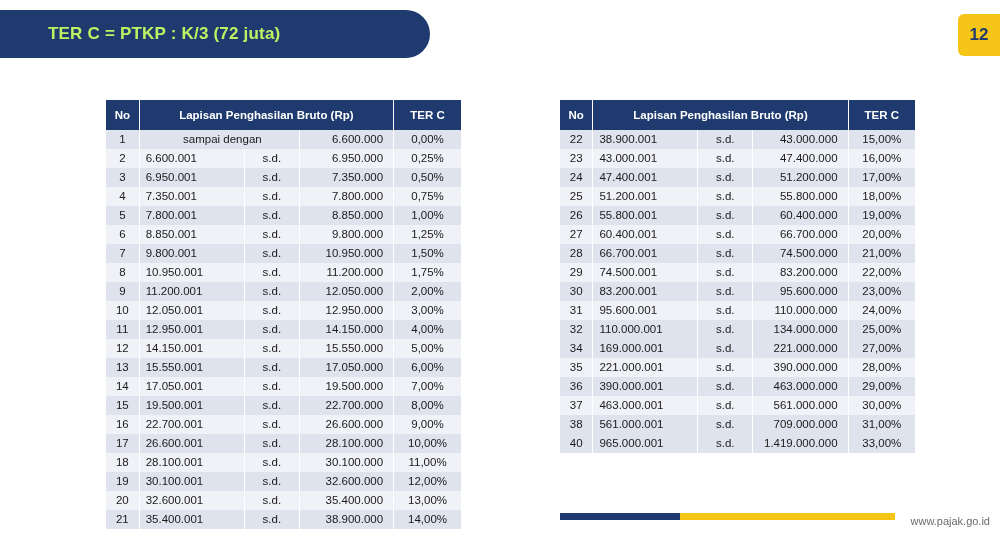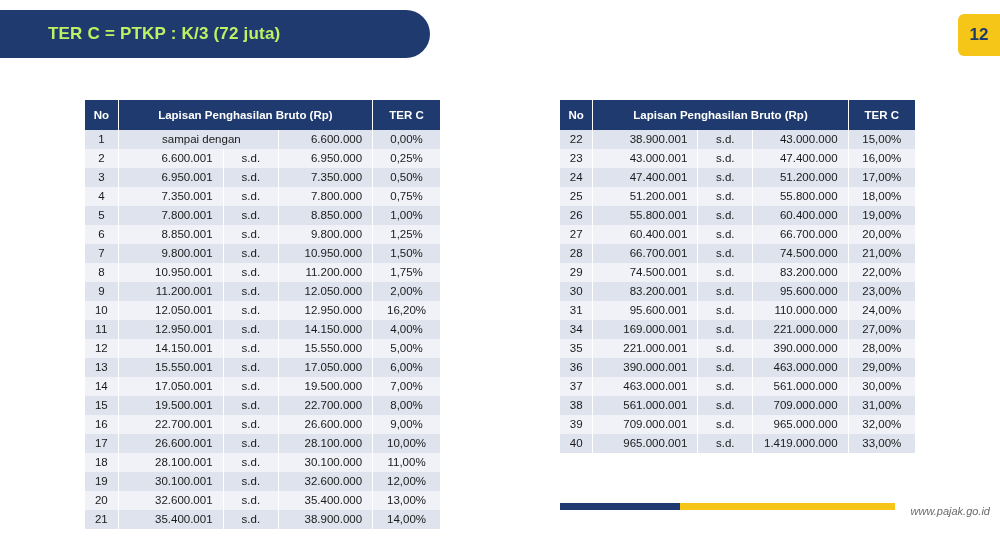--- a/index.html
+++ b/index.html
@@ -60,21 +60,21 @@
   
   .tables-wrap {
     position: absolute;
     top: 100px;
     left: 0;
     width: 1000px;
     display: flex;
     justify-content: space-between;
     padding: 0 85px;
   }
-  .table-block { width: 355px; }
+  .table-block { width: 355px; margin-left: 21px; }
 
   table {
     border-collapse: collapse;
     width: 100%;
     font-size: 11.5px;
     color: #1a1a1a;
   }
   thead th {
     background: #1f3a6e;
     color: #ffffff;
@@ -94,32 +94,32 @@
     line-height: 15px;
     border-right: 1px solid #ffffff;
     white-space: nowrap;
   }
   tbody td:last-child { border-right: none; }
 
   tbody tr.odd td { background: #dfe3ee; }
   tbody tr.even td { background: #f0f2f7; }
 
   .c-no    { width: 34px;  text-align: center; }
-  .c-from  { width: 108px; text-align: right; padding-right: 10px; }
+  .c-from  { width: 108px; text-align: left; padding-right: 10px; }
   .c-sd    { width: 58px;  text-align: center; }
   .c-to    { width: 96px;  text-align: right; padding-right: 10px; }
   .c-ter   { width: 69px;  text-align: center; }
 
   .c-span {
     text-align: center;
     padding-right: 0;
   }
 
   
-  .footer { position: absolute; bottom: 18px; left: 0; width: 1000px; height: 34px; font-style: italic; }
+  .footer { position: absolute; bottom: 8px; left: 0; width: 1000px; height: 34px; }
   .footer-bar1 {
     position: absolute; bottom: 13px; left: 560px;
     width: 120px; height: 7px; background: #1f3a6e;
   }
   .footer-bar2 {
     position: absolute; bottom: 13px; left: 680px;
     width: 215px; height: 7px; background: #f5c518;
   }
   .footer-url {
     position: absolute; bottom: 6px; right: 10px;
@@ -207,21 +207,21 @@
             <td class="c-from">11.200.001</td>
             <td class="c-sd">s.d.</td>
             <td class="c-to">12.050.000</td>
             <td class="c-ter">2,00%</td>
           </tr>
           <tr class="even">
             <td class="c-no">10</td>
             <td class="c-from">12.050.001</td>
             <td class="c-sd">s.d.</td>
             <td class="c-to">12.950.000</td>
-            <td class="c-ter">16,20%</td>
+            <td class="c-ter">3,00%</td>
           </tr>
           <tr class="odd">
             <td class="c-no">11</td>
             <td class="c-from">12.950.001</td>
             <td class="c-sd">s.d.</td>
             <td class="c-to">14.150.000</td>
             <td class="c-ter">4,00%</td>
           </tr>
           <tr class="even">
             <td class="c-no">12</td>
@@ -371,20 +371,27 @@
             <td class="c-ter">23,00%</td>
           </tr>
           <tr class="even">
             <td class="c-no">31</td>
             <td class="c-from">95.600.001</td>
             <td class="c-sd">s.d.</td>
             <td class="c-to">110.000.000</td>
             <td class="c-ter">24,00%</td>
           </tr>
           <tr class="odd">
+            <td class="c-no">32</td>
+            <td class="c-from">110.000.001</td>
+            <td class="c-sd">s.d.</td>
+            <td class="c-to">134.000.000</td>
+            <td class="c-ter">25,00%</td>
+          </tr>
+          <tr class="odd">
             <td class="c-no">34</td>
             <td class="c-from">169.000.001</td>
             <td class="c-sd">s.d.</td>
             <td class="c-to">221.000.000</td>
             <td class="c-ter">27,00%</td>
           </tr>
           <tr class="even">
             <td class="c-no">35</td>
             <td class="c-from">221.000.001</td>
             <td class="c-sd">s.d.</td>
@@ -404,27 +411,20 @@
             <td class="c-sd">s.d.</td>
             <td class="c-to">561.000.000</td>
             <td class="c-ter">30,00%</td>
           </tr>
           <tr class="odd">
             <td class="c-no">38</td>
             <td class="c-from">561.000.001</td>
             <td class="c-sd">s.d.</td>
             <td class="c-to">709.000.000</td>
             <td class="c-ter">31,00%</td>
-          </tr>
-          <tr class="even">
-            <td class="c-no">39</td>
-            <td class="c-from">709.000.001</td>
-            <td class="c-sd">s.d.</td>
-            <td class="c-to">965.000.000</td>
-            <td class="c-ter">32,00%</td>
           </tr>
           <tr class="odd">
             <td class="c-no">40</td>
             <td class="c-from">965.000.001</td>
             <td class="c-sd">s.d.</td>
             <td class="c-to">1.419.000.000</td>
             <td class="c-ter">33,00%</td>
           </tr>
         </tbody>
     </table>

